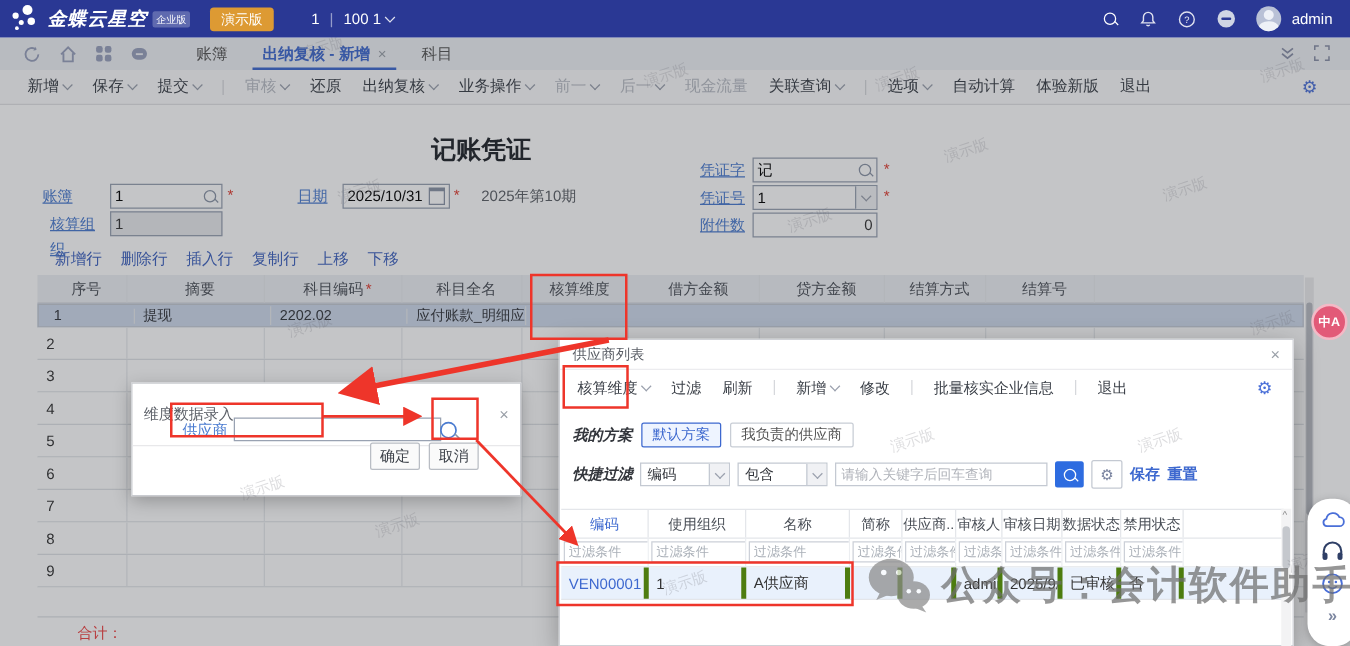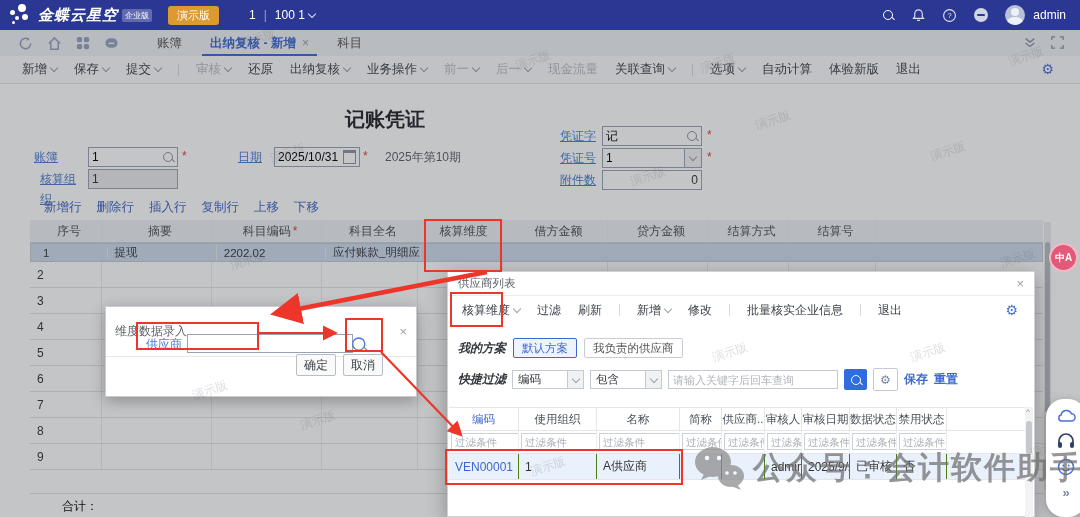--- a/index.html
+++ b/index.html
@@ -54,21 +54,21 @@
   .g-actions{position:absolute;left:44px;top:199px;display:flex;gap:15px;color:#3f63c0;font-size:12.5px;z-index:1;}
   .grid{position:absolute;left:30px;top:220px;width:1013px;z-index:1;}
   .g-row{display:flex;height:25px;border-bottom:1px solid #e0e2e6;background:#fff;}
   .g-head{height:22px;background:#eef0f4;border-bottom:1px solid #ced2d9;}
   .g-head .gc{display:flex;align-items:center;justify-content:center;color:#4a4f57;border-right:1px solid #d6dae0;}
   .gc{box-sizing:border-box;overflow:hidden;white-space:nowrap;}
   .g-row .gc{display:flex;align-items:center;padding-left:7px;border-right:1px solid #e8eaee;}
   .g-row.sel{background:#cfdaec;}
   .c0{width:72px}.c1{width:110px}.c2{width:110px}.c3{width:96px}.c4{width:85px}.c5{width:105px}.c6{width:100px}.c7{width:81px}.c8{width:87px}.c9{width:167px;border-right:none!important}
   .g-star{color:#e03b2f;margin-left:2px;}
-  .g-total{position:absolute;left:62px;top:498px;color:#000000;z-index:1;}
+  .g-total{position:absolute;left:62px;top:498px;color:#ef4444;z-index:1;}
   .main-scroll{position:absolute;left:1044px;top:222px;width:7px;height:268px;background:#ececee;z-index:2;}
   .main-scroll i{position:absolute;left:1px;top:20px;width:5px;height:170px;background:#b7bac1;border-radius:3px;}
   
   .dim{position:absolute;left:0;top:30px;width:1080px;height:487px;background:rgba(42,45,55,.28);z-index:10;}
   
   .dlg{position:absolute;left:105px;top:306px;width:310px;height:89px;background:#fff;border:1px solid #c9cbd0;box-shadow:0 4px 14px rgba(0,0,0,.28);z-index:20;}
   .dlg-head{height:25px;border-bottom:1px solid #e8e8ea;display:flex;align-items:center;padding:12px 9px;color:#5a5e66;}
   .dlg-head .x{margin-left:auto;color:#9aa0a8;font-size:13px;}
   .dlg-label{position:absolute;left:40px;top:29px;width:36px;text-align:right;color:#4a7bd0;}
   .dlg-input{position:absolute;left:81px;top:27px;width:158px;height:17px;border:1px solid #99a2b2;font-family:inherit;font-size:12px;padding:0 3px;}
@@ -95,21 +95,21 @@
   .pop-table{position:absolute;left:1px;top:135px;width:578px;}
   .p-row{display:flex;border-bottom:1px solid #e4e6ea;}
   .p-head{height:22px;border-top:1px solid #e4e6ea;}
   .p-head .pc{display:flex;align-items:center;justify-content:center;color:#4a4f57;font-size:11.5px;border-right:1px solid #e4e6ea;}
   .pc{box-sizing:border-box;overflow:hidden;white-space:nowrap;}
   .p-filter{height:22px;}
   .p-filter .pc{padding:2px 2px;border-right:1px solid #eceef1;}
   .p-filter input{width:100%;height:15px;border:1px solid #ccd0d8;font-size:10.5px;padding:0 3px;font-family:inherit;box-sizing:content-box;}
   .p-filter input::placeholder{color:#aab0b8;}
   .p-data{height:25px;background:#e9f1fc;}
-  .p-data .pc{display:flex;align-items:center;padding-left:6px;border-right:1px solid #4d7c0f;font-size:12px;color:#333;}
+  .p-data .pc{display:flex;align-items:center;padding-left:6px;border-right:4px solid #4d7c0f;font-size:12px;color:#333;}
   .k0{width:70px}.k1{width:78px}.k2{width:83px}.k3{width:42px}.k4{width:43px}.k5{width:37px}.k6{width:48px}.k7{width:47px}.k8{width:50px}.k9{width:80px;border-right:none!important}
   .link-blue{color:#3d68cf!important;}
   .pop-scroll{position:absolute;right:1px;top:135px;width:8px;height:110px;background:#f3f3f4;}
   .pop-scroll i{position:absolute;left:1px;top:14px;width:6px;height:34px;background:#c5c8cd;border-radius:3px;}
   .pop-scroll::before{content:"^";position:absolute;left:1px;top:0;font-size:8px;color:#888;}
   
   .ann{position:absolute;border:2px solid #ee352a;z-index:40;pointer-events:none;}
   .arrows{position:absolute;left:0;top:0;z-index:40;pointer-events:none;}
   
   .demo-wm{position:absolute;z-index:38;color:rgba(100,102,108,.22);font-size:12px;transform:rotate(-18deg);pointer-events:none;white-space:nowrap;}

